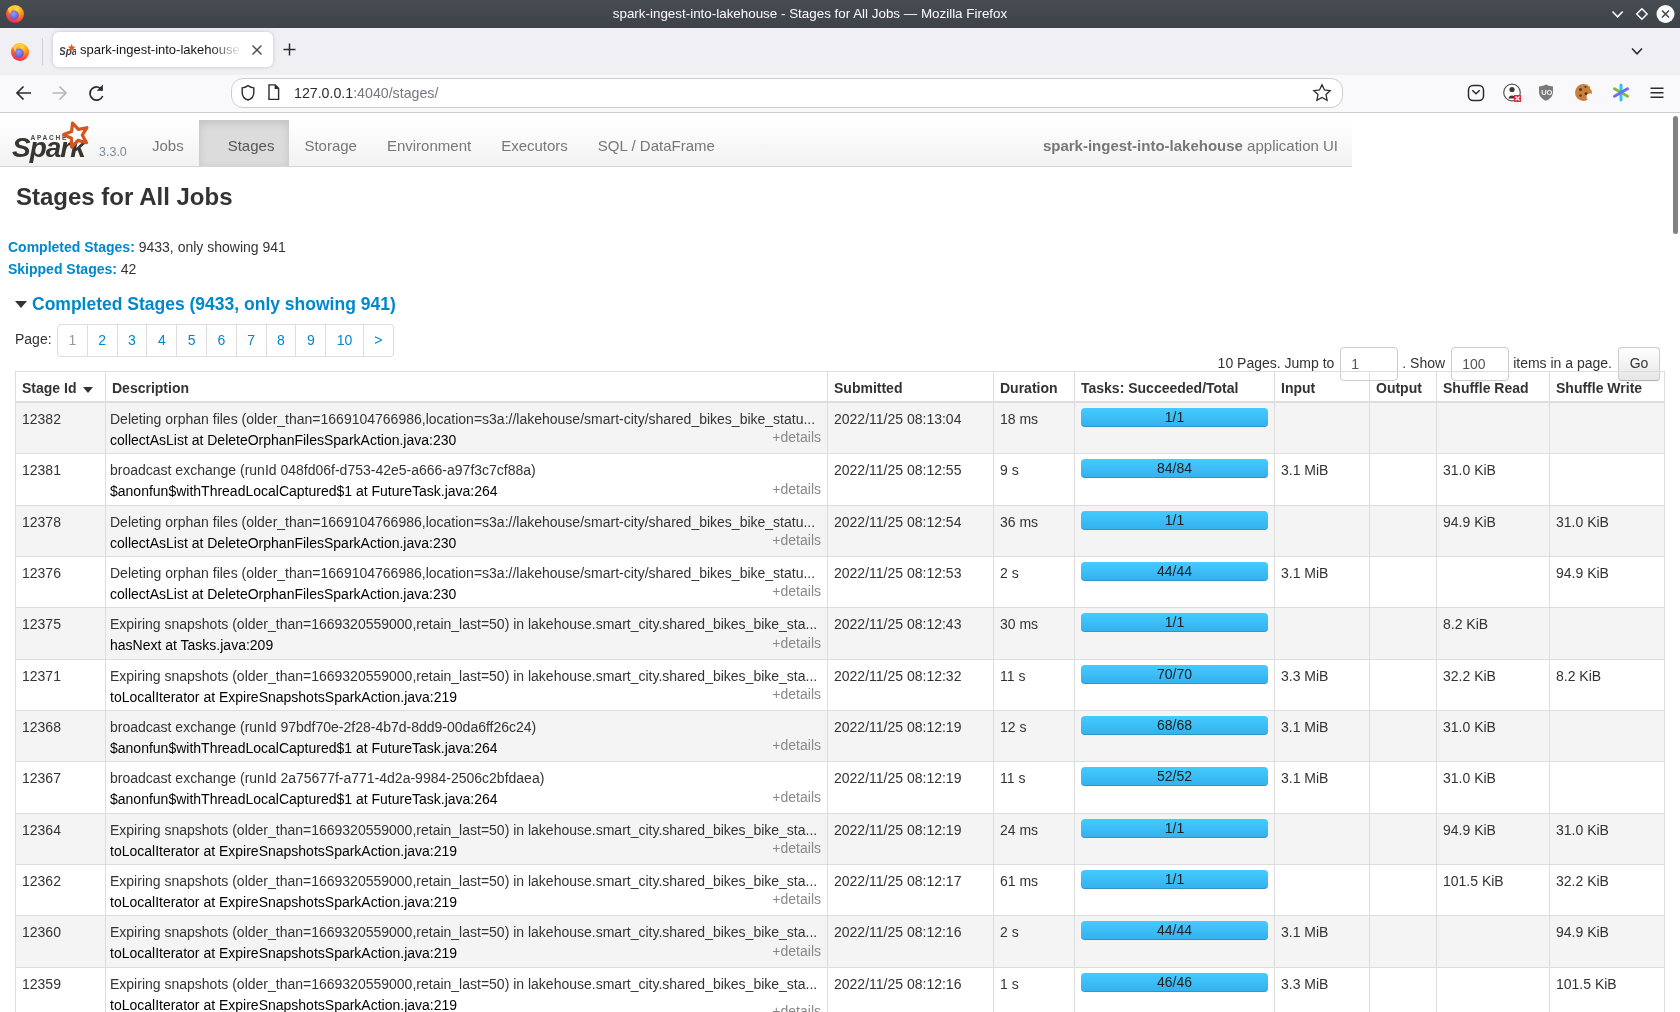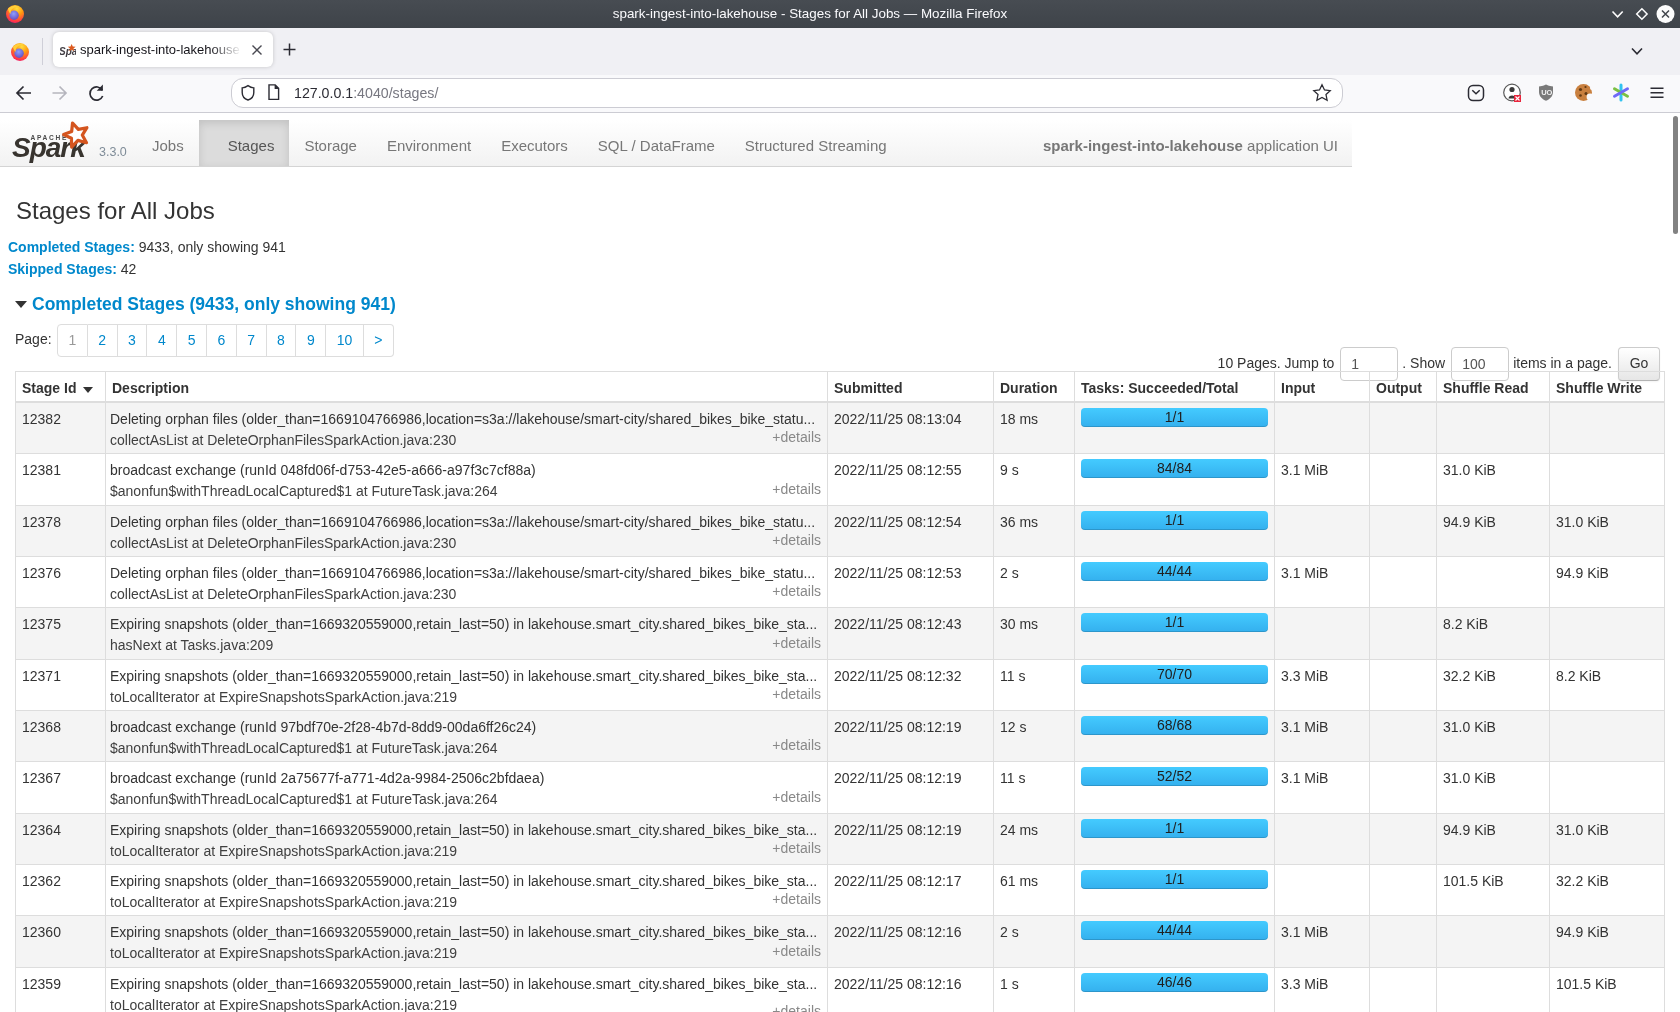--- a/index.html
+++ b/index.html
@@ -31,21 +31,21 @@
 #sparknav li { float:left; height:46px; }
 #sparknav li a { display:block; height:46px; line-height:51.5px; padding:0 15px; font-size:15px;
   color:#777; text-decoration:none; }
 #sparknav li.active a { background:#dcdcdc; color:#555;
   box-shadow:inset 0 3px 8px rgba(0,0,0,0.125);padding-left:29px; }
 #navtext { position:absolute; right:14px; top:0; height:46px; line-height:51.5px; font-size:15px; color:#777; }
 #navtext b { color:#777;margin-left:28px; }
 #ver { position:absolute; left:99px; top:0; height:46px; line-height:65px; font-size:12.5px; font-weight:normal; color:#7f8c98; }
 
 
-#h3 { position:absolute; left:16px; top:197px; font-size:24px; font-weight:normal; color:#333; line-height:28px;}
+#h3 { position:absolute; left:16px; top:183px; font-size:24px; font-weight:bold; color:#333; line-height:28px;}
 #summary { position:absolute; left:8px; top:237px; font-size:14px; color:#333; line-height:21.6px; }
 #summary a { color:#0088cc; font-weight:bold; text-decoration:none; }
 #h4 { position:absolute; left:15px; top:294px; font-size:17.5px; font-weight:bold; color:#0088cc; line-height:20px; }
 #h4 .arr { display:inline-block; width:0; height:0; border-left:6px solid transparent;
   border-right:6px solid transparent; border-top:7px solid #333; margin-right:5px; vertical-align:2px;}
 
 #pagerow { position:absolute; left:0; top:323px; width:1680px; height:34px; font-size:14px; color:#333; }
 #pagelabel { position:absolute; left:15px; top:0; line-height:33px; }
 ul.pagination { position:absolute; left:57px; top:1px; list-style:none; display:block; height:33px; }
 ul.pagination li { float:left; }
@@ -66,21 +66,21 @@
 #stagetable { position:absolute; left:15px; top:371px; border-collapse:collapse; table-layout:fixed;
   width:1649px; font-size:14px; color:#333; line-height:21.4px; }
 #stagetable th, #stagetable td { border:1px solid #ddd; padding:6px 6px 1px; vertical-align:top;
   overflow:hidden; white-space:nowrap; text-align:left; }
 #stagetable thead th { border-bottom-width:2px; font-weight:bold; height:22px; }
 #stagetable tr.odd { background:#f4f4f4; }
 .sortarr { display:inline-block; width:0; height:0; border-left:5px solid transparent;
   border-right:5px solid transparent; border-top:6px solid #333; margin-left:3px; }
 #stagetable td.desc { position:relative; padding-left:4px; }
 .details { position:absolute; right:6px; bottom:4px; color:#888; }
-#stagetable a { color:#404040; text-decoration:none;margin-top:40px; }
+#stagetable a { color:#000000; text-decoration:none;margin-top:40px; }
 .progress { position:relative; height:19px; margin-top:-1px; border-radius:4px;
   background:linear-gradient(#44CBFF,#34B0EE); box-shadow:inset 0 -1px 0 rgba(0,0,0,0.15); }
 .progress span { position:absolute; left:0; top:0; width:100%; text-align:center; line-height:19px; color:#202020; }
 
 #scrollbar { position:absolute; left:1668px; top:113px; width:12px; height:899px; background:#fff; }
 #thumb { position:absolute; left:5px; top:3px; width:5px; height:118px; background:#828282; border-radius:2.5px; }
 </style>
 </head>
 <body>
 
@@ -209,23 +209,20 @@
         <a>Storage</a>
       </li>
     <li>
         <a>Environment</a>
       </li>
     <li>
         <a>Executors</a>
       </li>
     <li>
         <a>SQL / DataFrame</a>
-      </li>
-    <li>
-        <a>Structured Streaming</a>
       </li>
   </ul>
   <div id="navtext"><b>spark-ingest-into-lakehouse</b> application UI</div>
 </div>
 
 <div id="h3">Stages for All Jobs</div>
 <div id="summary">
   <div><a>Completed Stages:</a> 9433, only showing 941</div>
   <div><a>Skipped Stages:</a> 42</div>
 </div>

